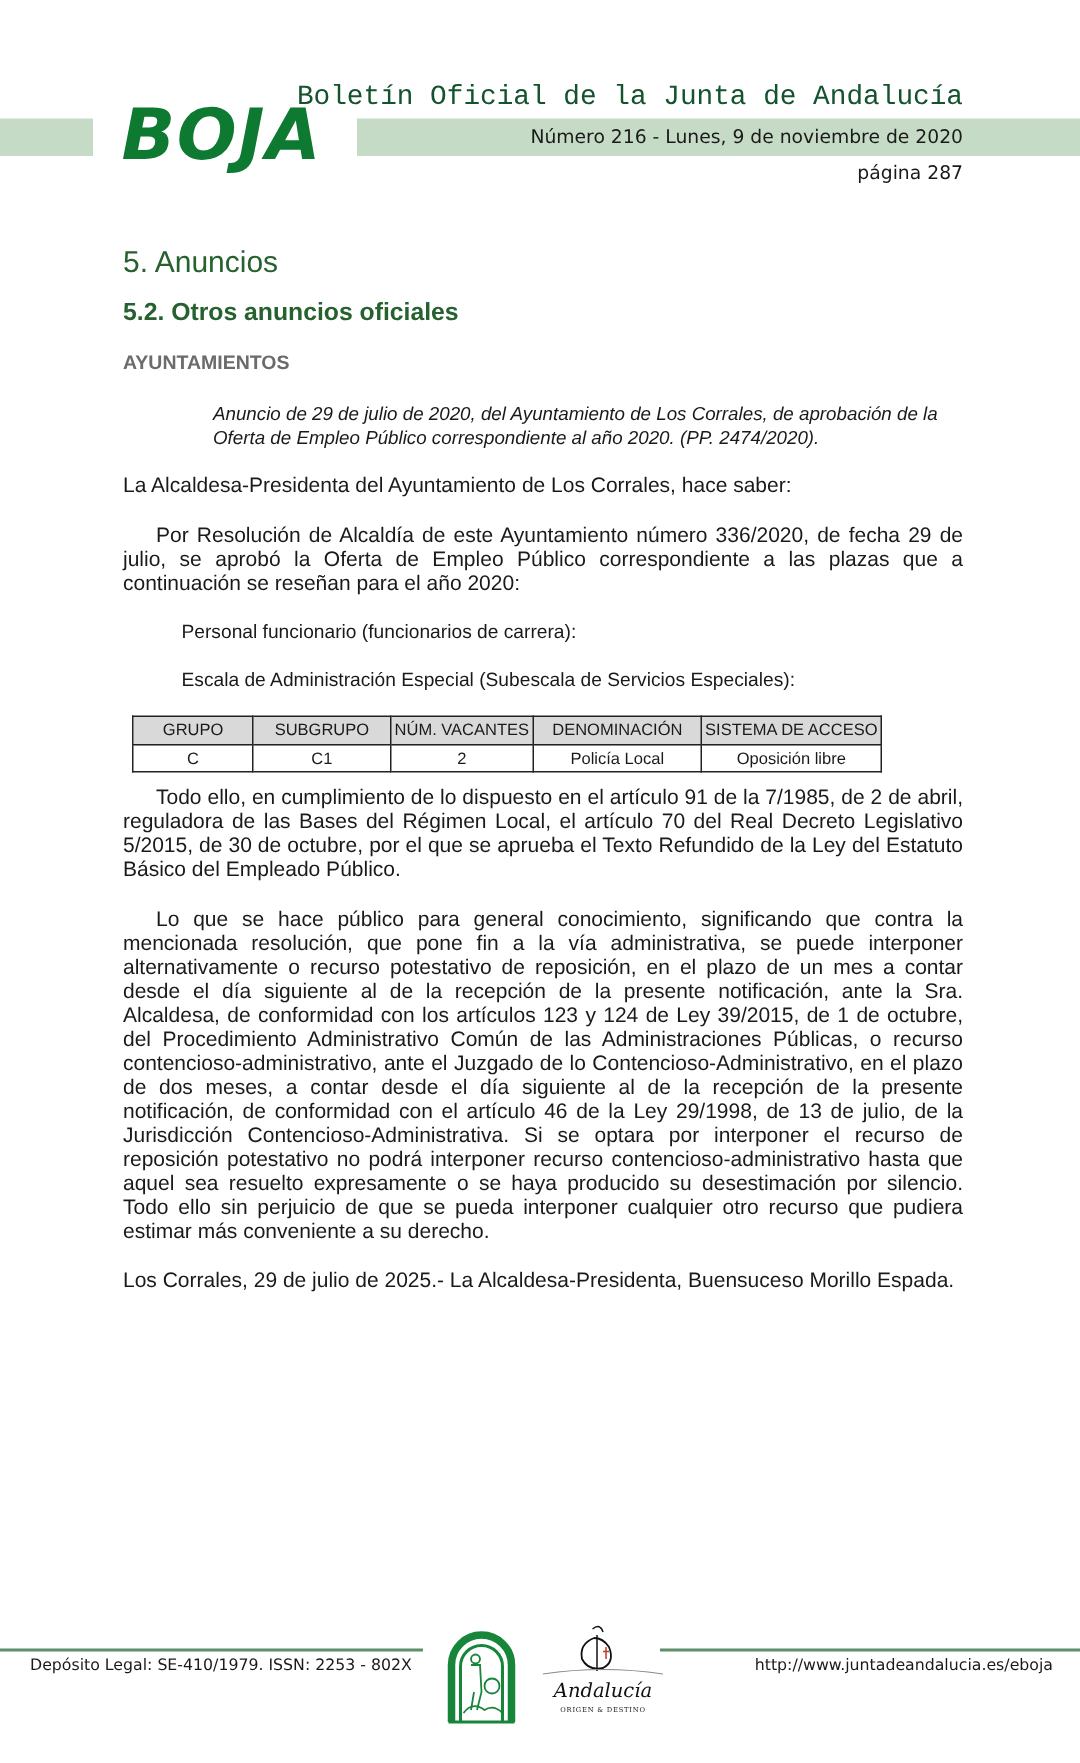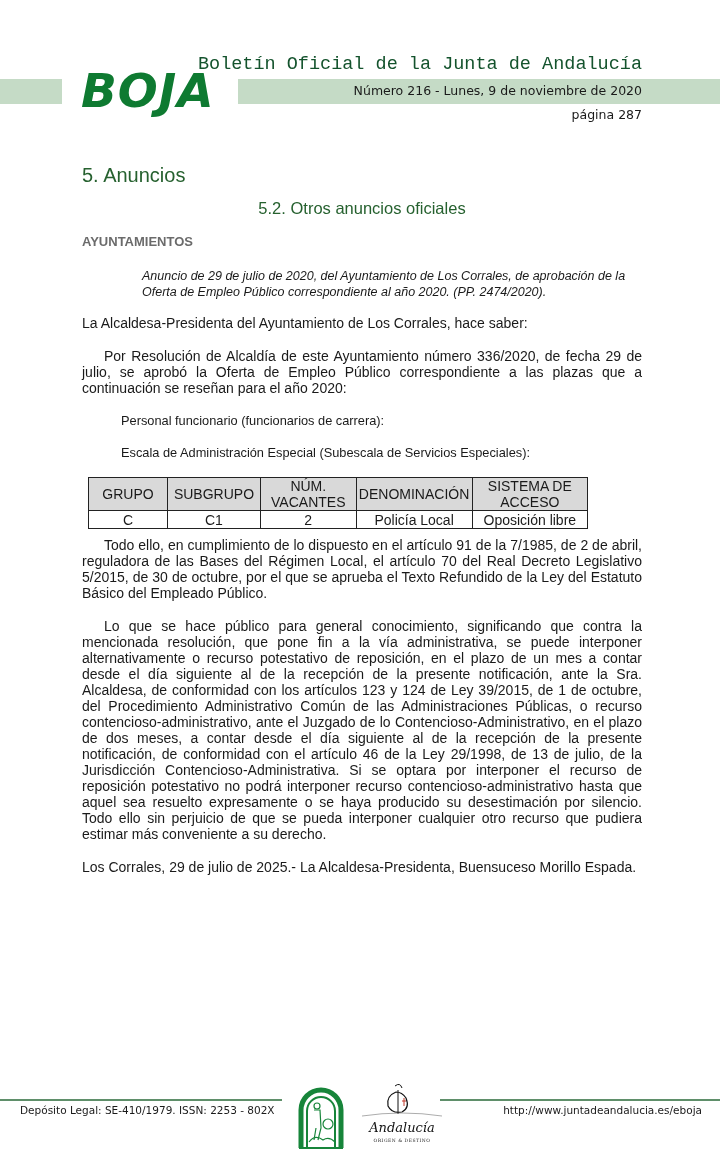--- a/index.html
+++ b/index.html
@@ -14,30 +14,30 @@
     .boletin-title { position: absolute; right: 78px; top: 52px; font-family: Liberation Mono, monospace;
             font-size: 18.5px; color: #14532d; line-height: 26px; white-space: nowrap; }
     .numero { position: absolute; right: 78px; top: 82px; font-family: "DejaVu Sans", sans-serif;
             font-size: 12.5px; color: #1a1a1a; line-height: 18px; white-space: nowrap; }
     .pagina { position: absolute; right: 78px; top: 106px; font-family: "DejaVu Sans", sans-serif;
             font-size: 12.5px; color: #1a1a1a; line-height: 18px; white-space: nowrap; }
 
     
     .content { position: absolute; left: 82px; top: 160px; width: 560px; }
     .h-section { font-size: 20px; color: #26612f; margin: 0; line-height: 30px; font-weight: normal; }
-    .h-subsection { font-size: 16.5px; color: #26612f; margin: 6px 0 0 0; line-height: 24px; font-weight: normal; text-align: center; }
+    .h-subsection { font-size: 16.5px; color: #26612f; margin: 6px 0 0 0; line-height: 24px; font-weight: bold; }
     .h-category { font-size: 13px; font-weight: bold; color: #6b6b6b; margin: 12px 0 0 0; line-height: 20px; }
     .summary { font-style: italic; font-size: 12.5px; line-height: 16px; margin: 16px 0 0 60px; color: #1a1a1a; }
     p.body { font-size: 14px; line-height: 16px; margin: 0; text-align: justify; }
     .intro { margin-top: 15px !important; }
     .indent { text-indent: 22px; }
     .gap { margin-top: 17px !important; }
     .plain-line { font-size: 12.8px; line-height: 16px; margin: 16px; padding-left: 23px; }
 
-    table.plazas { border-collapse: collapse; margin: 10px 0 0 6px; width: 500px; font-size: 14px; }
+    table.plazas { border-collapse: collapse; margin: 10px 0 0 6px; width: 500px; font-size: 11px; }
     table.plazas th, table.plazas td { border: 1px solid #222; text-align: center; padding: 0; color: #1a1a1a; }
     table.plazas th { background: #d9d9d9; font-weight: normal; height: 18px; }
     table.plazas td { height: 17px; }
     .c1 { width: 89px; } .c2 { width: 97px; } .c3 { width: 103px; } .c4 { width: 117px; } .c5 { width: 136px; }
 
     
     .foot-line-left { position: absolute; left: 0; top: 1099px; width: 282px; height: 2px; background: #5f8f6a; }
     .foot-line-right { position: absolute; left: 440px; top: 1099px; width: 280px; height: 2px; background: #5f8f6a; }
     .deposito { position: absolute; left: 20px; top: 1104px; font-family: "DejaVu Sans", sans-serif;
                 font-size: 10.5px; color: #1a1a1a; white-space: nowrap; }

